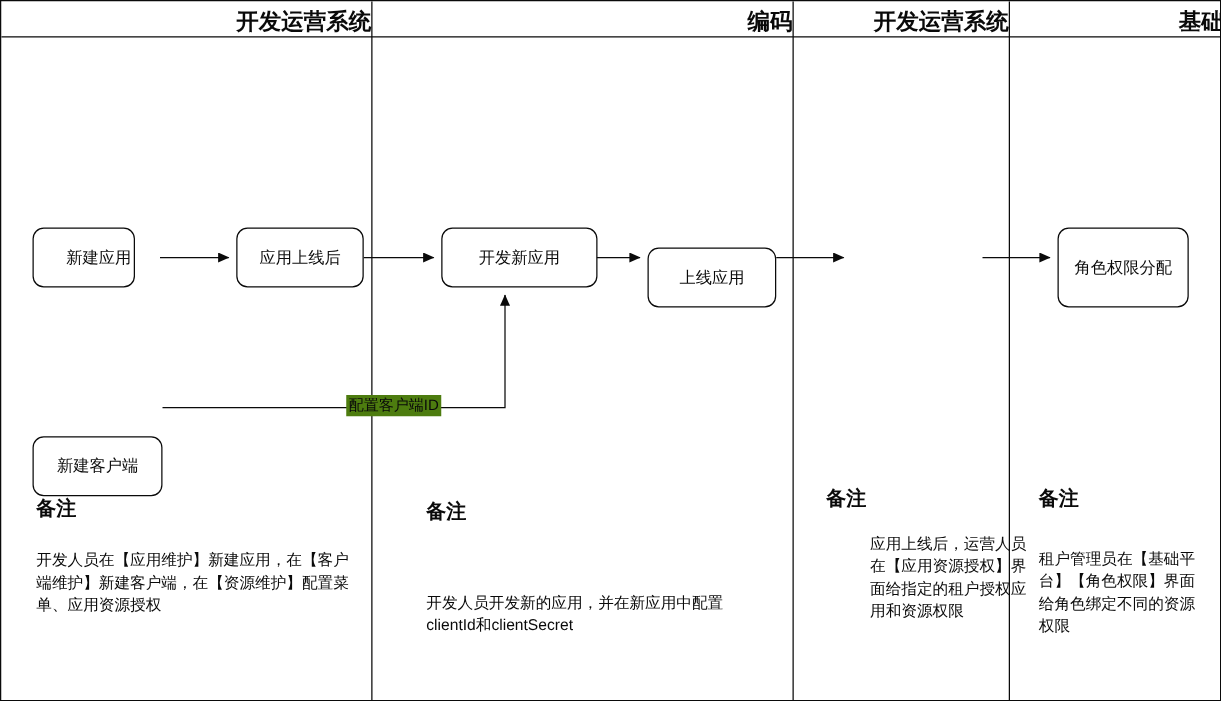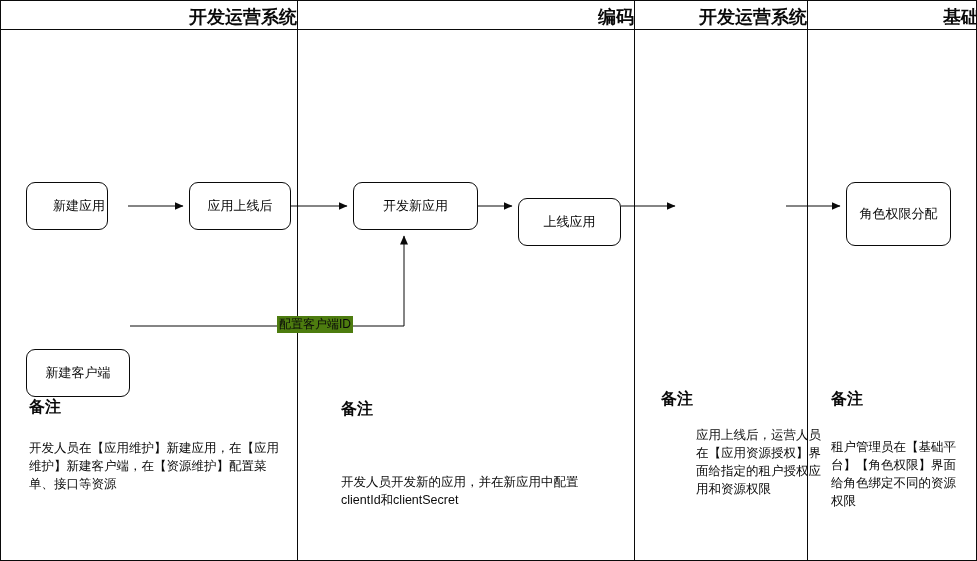--- a/index.html
+++ b/index.html
@@ -80,21 +80,21 @@
   <div class="node" style="left:25px;top:181px;width:82px;height:48px;padding-left:24px;">新建应用</div>
   <div class="node" style="left:188px;top:181px;width:102px;height:48px;">应用上线后</div>
   <div class="node" style="left:352px;top:181px;width:125px;height:48px;">开发新应用</div>
   <div class="node" style="left:517px;top:181px;width:103px;height:48px;margin-top:16px;">上线应用</div>
   <div class="node" style="left:845px;top:181px;width:105px;height:64px;">角色权限分配</div>
   <div class="node" style="left:25px;top:301px;width:104px;height:48px;margin-top:47px;">新建客户端</div>
 
   <span class="edge-label" style="left:276px;top:315px;">配置客户端ID</span>
 
   <div class="note-heading" style="left:28px;top:396px;">备注</div>
-  <div class="note-body" style="left:28px;top:438px;width:262px;">开发人员在【应用维护】新建应用，在【应用维护】新建客户端，在【资源维护】配置菜单、接口等资源</div>
+  <div class="note-body" style="left:28px;top:438px;width:262px;">开发人员在【应用维护】新建应用，在【客户端维护】新建客户端，在【资源维护】配置菜单、应用资源授权</div>
 
   <div class="note-heading" style="left:340px;top:398px;">备注</div>
   <div class="note-body" style="left:340px;top:440px;width:245px;margin-top:32px;">开发人员开发新的应用，并在新应用中配置clientId和clientSecret</div>
 
   <div class="note-heading" style="left:660px;top:388px;">备注</div>
   <div class="note-body" style="left:660px;top:425px;width:132px;margin-left:35px;">应用上线后，运营人员在【应用资源授权】界面给指定的租户授权应用和资源权限</div>
 
   <div class="note-heading" style="left:830px;top:388px;">备注</div>
   <div class="note-body" style="left:830px;top:425px;width:132px;margin-top:12px;">租户管理员在【基础平台】【角色权限】界面给角色绑定不同的资源权限</div>
 

